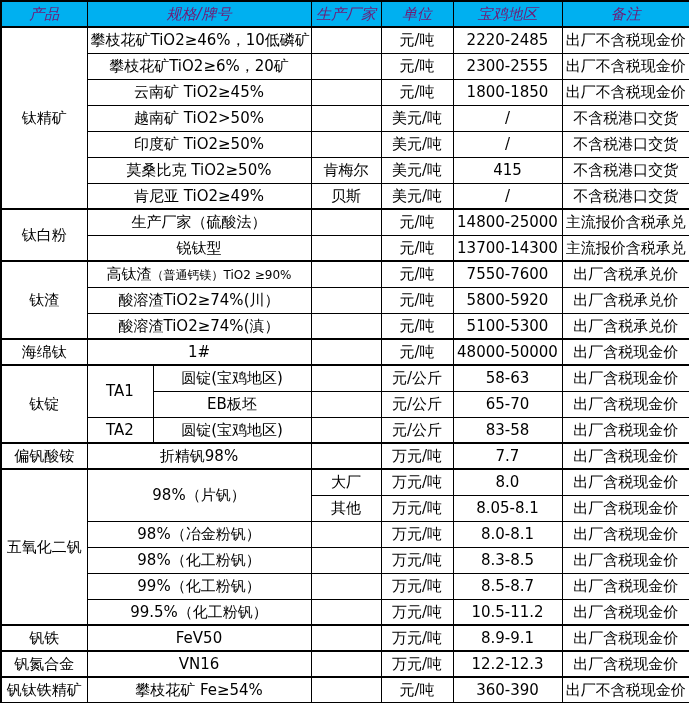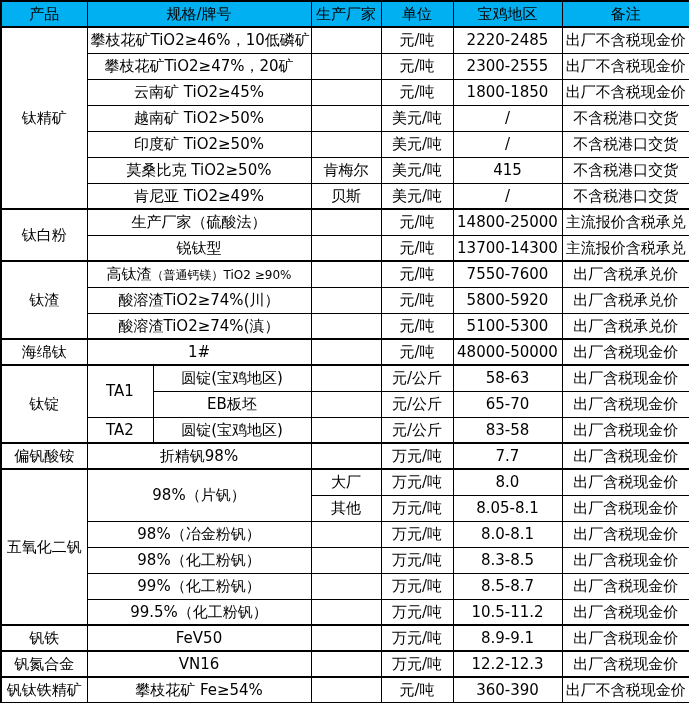--- a/index.html
+++ b/index.html
@@ -2,21 +2,21 @@
 <html><head>
 <meta charset="utf-8">
 <style>
   html,body{margin:0;padding:0;background:#fff;}
   .wrap{width:689px;height:703px;overflow:hidden;background:#fff;}
   table{border-collapse:collapse;table-layout:fixed;width:689px;border:2px solid #000;
         font-family:"DejaVu Sans","Liberation Sans",sans-serif;}
   th,td{border:1px solid #000;height:26px;padding:0 3px;font-size:15px;line-height:1.1;
         white-space:nowrap;overflow:hidden;vertical-align:middle;position:relative;color:#000;
         box-sizing:border-box;}
-  thead th{background:#00b0f0;color:#000000;font-weight:400;text-align:center;border-bottom:2px solid #000;}
+  thead th{background:#00b0f0;color:#701a75;font-weight:400;text-align:center;border-bottom:2px solid #000;font-style:italic;}
   .ac{text-align:center;}
   .al{text-align:center;}
   .small{font-size:12px;}
   tr.gs td{border-top:2px solid #000;}
 </style>
 </head>
 <body>
 
 <div class="wrap">
   <table>
@@ -42,21 +42,21 @@
     <tbody>
         <tr>
           <td rowspan="7" class="ac">钛精矿</td>
           <td colspan="2" class="al">攀枝花矿TiO2≥46%，10低磷矿</td>
           <td class="ac"></td>
           <td class="ac">元/吨</td>
           <td class="ac">2220-2485</td>
           <td class="al">出厂不含税现金价</td>
         </tr>
         <tr>
-          <td colspan="2" class="al">攀枝花矿TiO2≥47%，20矿</td>
+          <td colspan="2" class="al">攀枝花矿TiO2≥6%，20矿</td>
           <td class="ac"></td>
           <td class="ac">元/吨</td>
           <td class="ac">2300-2555</td>
           <td class="al">出厂不含税现金价</td>
         </tr>
         <tr>
           <td colspan="2" class="al">云南矿 TiO2≥45%</td>
           <td class="ac"></td>
           <td class="ac">元/吨</td>
           <td class="ac">1800-1850</td>

